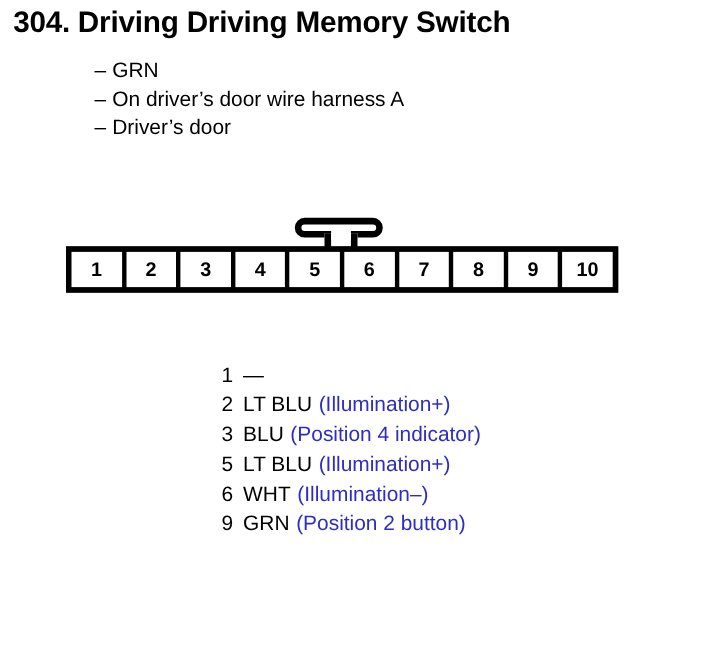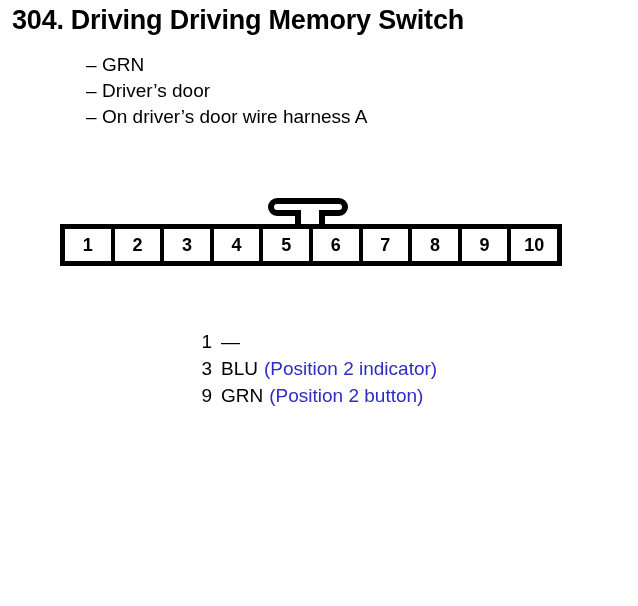--- a/index.html
+++ b/index.html
@@ -146,24 +146,24 @@
 
 <div class="header-title">
   <span class="num">304.</span><span>Driving Driving Memory Switch</span>
 </div>
 
 <div class="bullet-list">
   <div class="bullet-row">
     <span class="dash">–</span><span>GRN</span>
   </div>
   <div class="bullet-row">
+    <span class="dash">–</span><span>On driver’s door wire harness A</span>
+  </div>
+  <div class="bullet-row">
     <span class="dash">–</span><span>Driver’s door</span>
-  </div>
-  <div class="bullet-row">
-    <span class="dash">–</span><span>On driver’s door wire harness A</span>
   </div>
 </div>
 
 <div class="connector-wrap">
   <div class="tab-bar"></div>
   <div class="tab-stem"></div>
   <div class="tab-stem-mask"></div>
 
   <div class="connector-body">
     <div class="cavity">1</div>
@@ -177,18 +177,27 @@
     <div class="cavity">9</div>
     <div class="cavity">10</div>
   </div>
 </div>
 
 <div class="pin-list">
   <div class="pin-row">
     <span class="pin-num">1</span><span class="pin-wire">—</span><span class="pin-desc"></span>
   </div>
   <div class="pin-row">
-    <span class="pin-num">3</span><span class="pin-wire">BLU</span><span class="pin-desc">(Position 2 indicator)</span>
+    <span class="pin-num">2</span><span class="pin-wire">LT BLU</span><span class="pin-desc">(Illumination+)</span>
+  </div>
+  <div class="pin-row">
+    <span class="pin-num">3</span><span class="pin-wire">BLU</span><span class="pin-desc">(Position 4 indicator)</span>
+  </div>
+  <div class="pin-row">
+    <span class="pin-num">5</span><span class="pin-wire">LT BLU</span><span class="pin-desc">(Illumination+)</span>
+  </div>
+  <div class="pin-row">
+    <span class="pin-num">6</span><span class="pin-wire">WHT</span><span class="pin-desc">(Illumination–)</span>
   </div>
   <div class="pin-row">
     <span class="pin-num">9</span><span class="pin-wire">GRN</span><span class="pin-desc">(Position 2 button)</span>
   </div>
 </div>
 
 </body></html>

